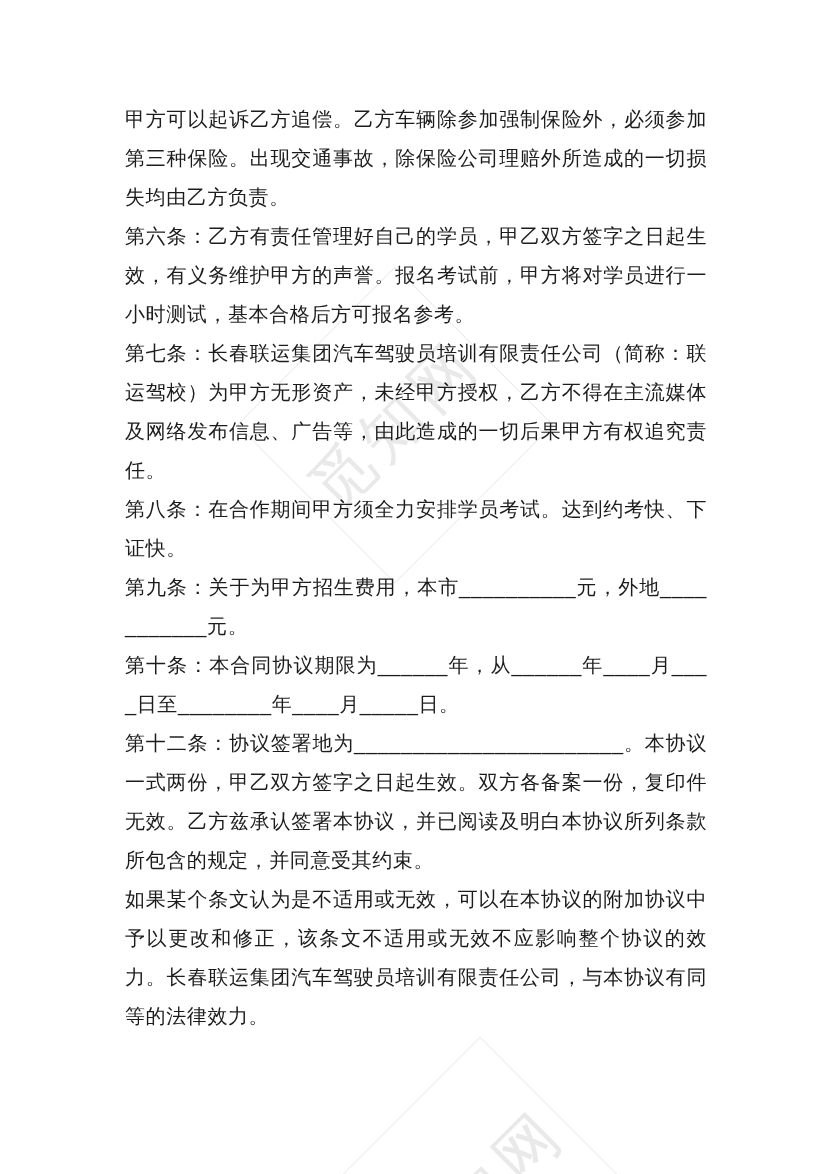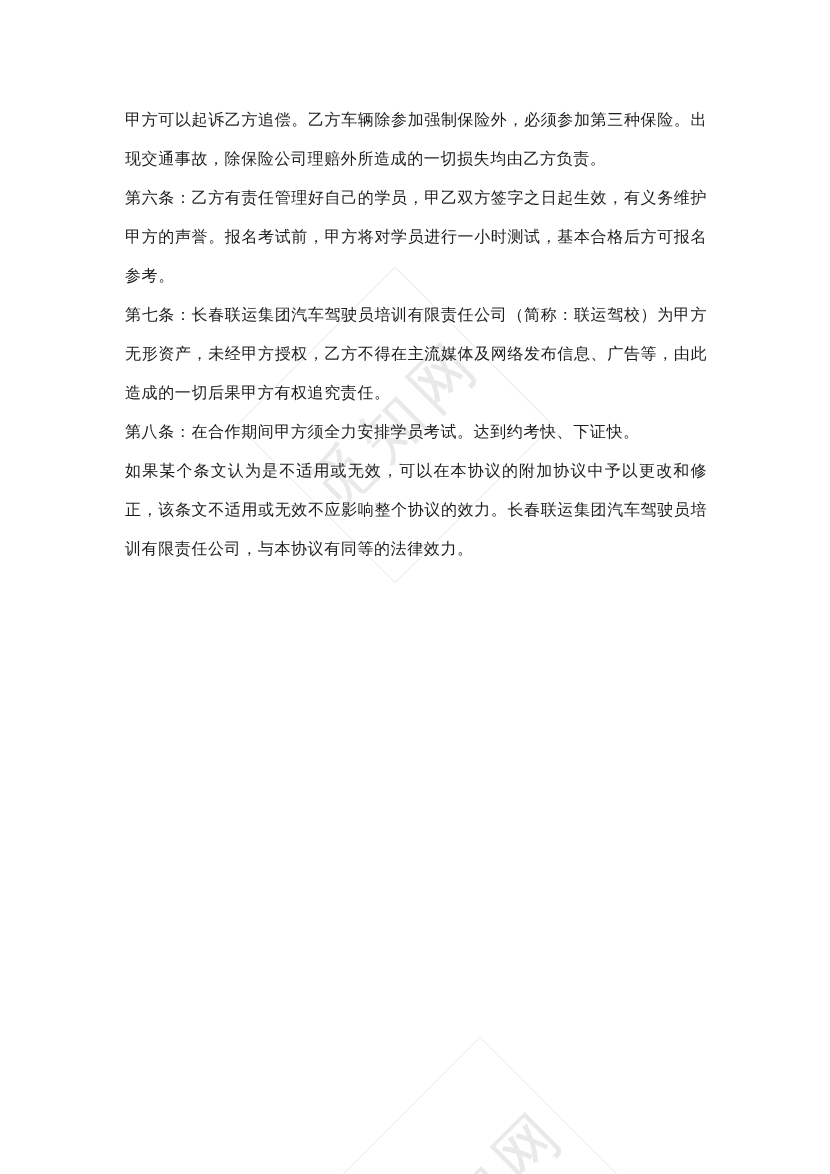--- a/index.html
+++ b/index.html
@@ -21,21 +21,21 @@
 
   .content {
     position: absolute;
     left: 125px;
     top: 100px;
     width: 582px;
     z-index: 2;
   }
 
   .content p {
-    font-size: 16px;
+    font-size: 20px;
     line-height: 39px;
     color: #1c1c1c;
     letter-spacing: 0.6px;
     text-align: justify;
     text-justify: inter-ideograph;
     word-break: break-all;
   }
 
   
   .watermark {
@@ -72,16 +72,19 @@
 
   <div class="watermark wm-bottom">
     <span class="wm-text">觅知网</span>
   </div>
 
   <div class="content">
     <p>甲方可以起诉乙方追偿。乙方车辆除参加强制保险外，必须参加第三种保险。出现交通事故，除保险公司理赔外所造成的一切损失均由乙方负责。</p>
     <p>第六条：乙方有责任管理好自己的学员，甲乙双方签字之日起生效，有义务维护甲方的声誉。报名考试前，甲方将对学员进行一小时测试，基本合格后方可报名参考。</p>
     <p>第七条：长春联运集团汽车驾驶员培训有限责任公司（简称：联运驾校）为甲方无形资产，未经甲方授权，乙方不得在主流媒体及网络发布信息、广告等，由此造成的一切后果甲方有权追究责任。</p>
     <p>第八条：在合作期间甲方须全力安排学员考试。达到约考快、下证快。</p>
+    <p>第九条：关于为甲方招生费用，本市__________元，外地___________元。</p>
+    <p>第十条：本合同协议期限为______年，从______年____月____日至________年____月_____日。</p>
+    <p>第十二条：协议签署地为_______________________。本协议一式两份，甲乙双方签字之日起生效。双方各备案一份，复印件无效。乙方兹承认签署本协议，并已阅读及明白本协议所列条款所包含的规定，并同意受其约束。</p>
     <p>如果某个条文认为是不适用或无效，可以在本协议的附加协议中予以更改和修正，该条文不适用或无效不应影响整个协议的效力。长春联运集团汽车驾驶员培训有限责任公司，与本协议有同等的法律效力。</p>
   </div>
 
 </div>
 
 </body></html>

